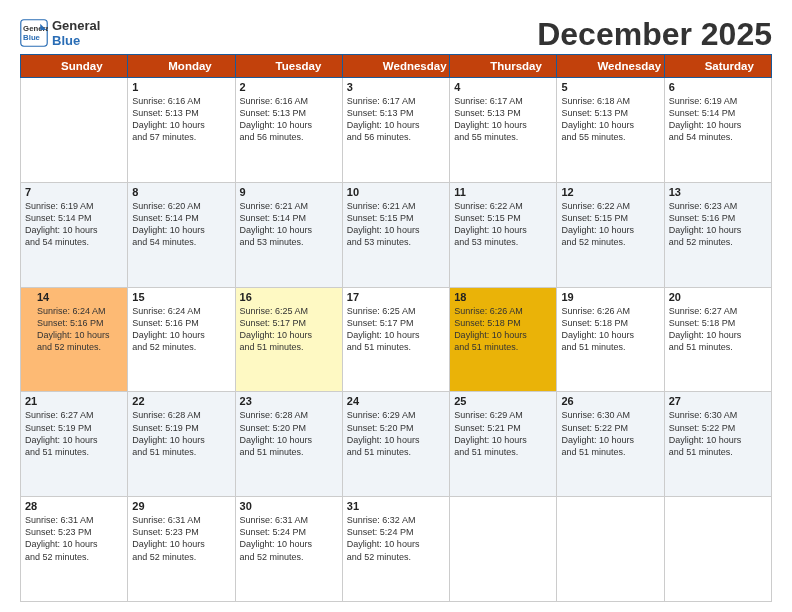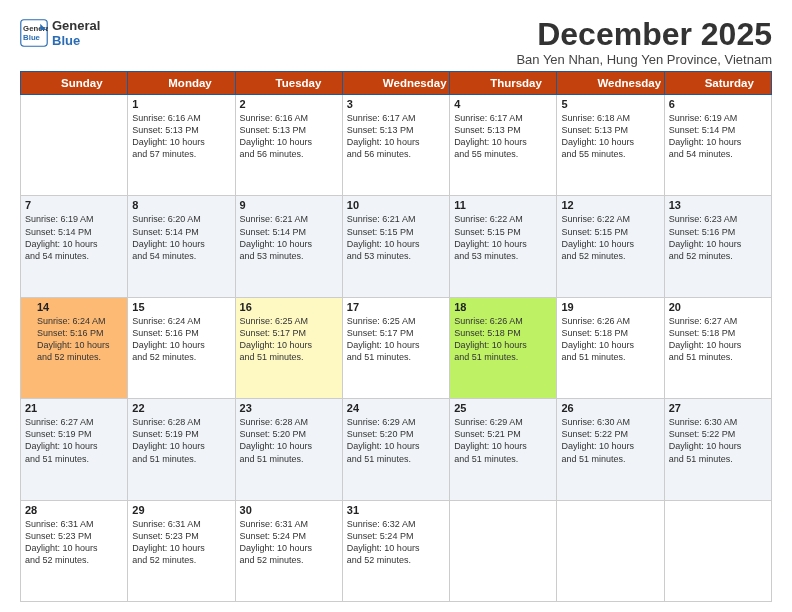--- a/index.html
+++ b/index.html
@@ -110,21 +110,20 @@
       </svg>
       <div>
         <div style="font-size:13px;font-weight:bold;color:#333;">
           <span style="color:#333;">General</span>
         </div>
         <div style="font-size:13px;font-weight:bold;color:#2a6db5;">Blue</div>
       </div>
     </div>
     <div class="title-block">
       <div class="month-title">December 2025</div>
-      <div class="subtitle">Ban Yen Nhan, Hung Yen Province, Vietnam</div>
     </div>
   </div>
 
   <table class="calendar">
     <thead>
       <tr>
       <th>Sunday</th>
           <th>Monday</th>
           <th>Tuesday</th>
           <th>Wednesday</th>
@@ -252,21 +251,21 @@
 Daylight: 10 hours
 and 51 minutes.</div>
           </td>
           <td style="background: rgb(255, 255, 255);">
             <span class="day-num">17</span>
             <div class="cell-content" style="white-space: pre-line;">Sunrise: 6:25 AM
 Sunset: 5:17 PM
 Daylight: 10 hours
 and 51 minutes.</div>
           </td>
-          <td style="background: #bef264;">
+          <td style="background: #eab308;">
             <span class="day-num">18</span>
             <div class="cell-content" style="white-space: pre-line;">Sunrise: 6:26 AM
 Sunset: 5:18 PM
 Daylight: 10 hours
 and 51 minutes.</div>
           </td>
           <td style="background: rgb(255, 255, 255);">
             <span class="day-num">19</span>
             <div class="cell-content" style="white-space: pre-line;">Sunrise: 6:26 AM
 Sunset: 5:18 PM

